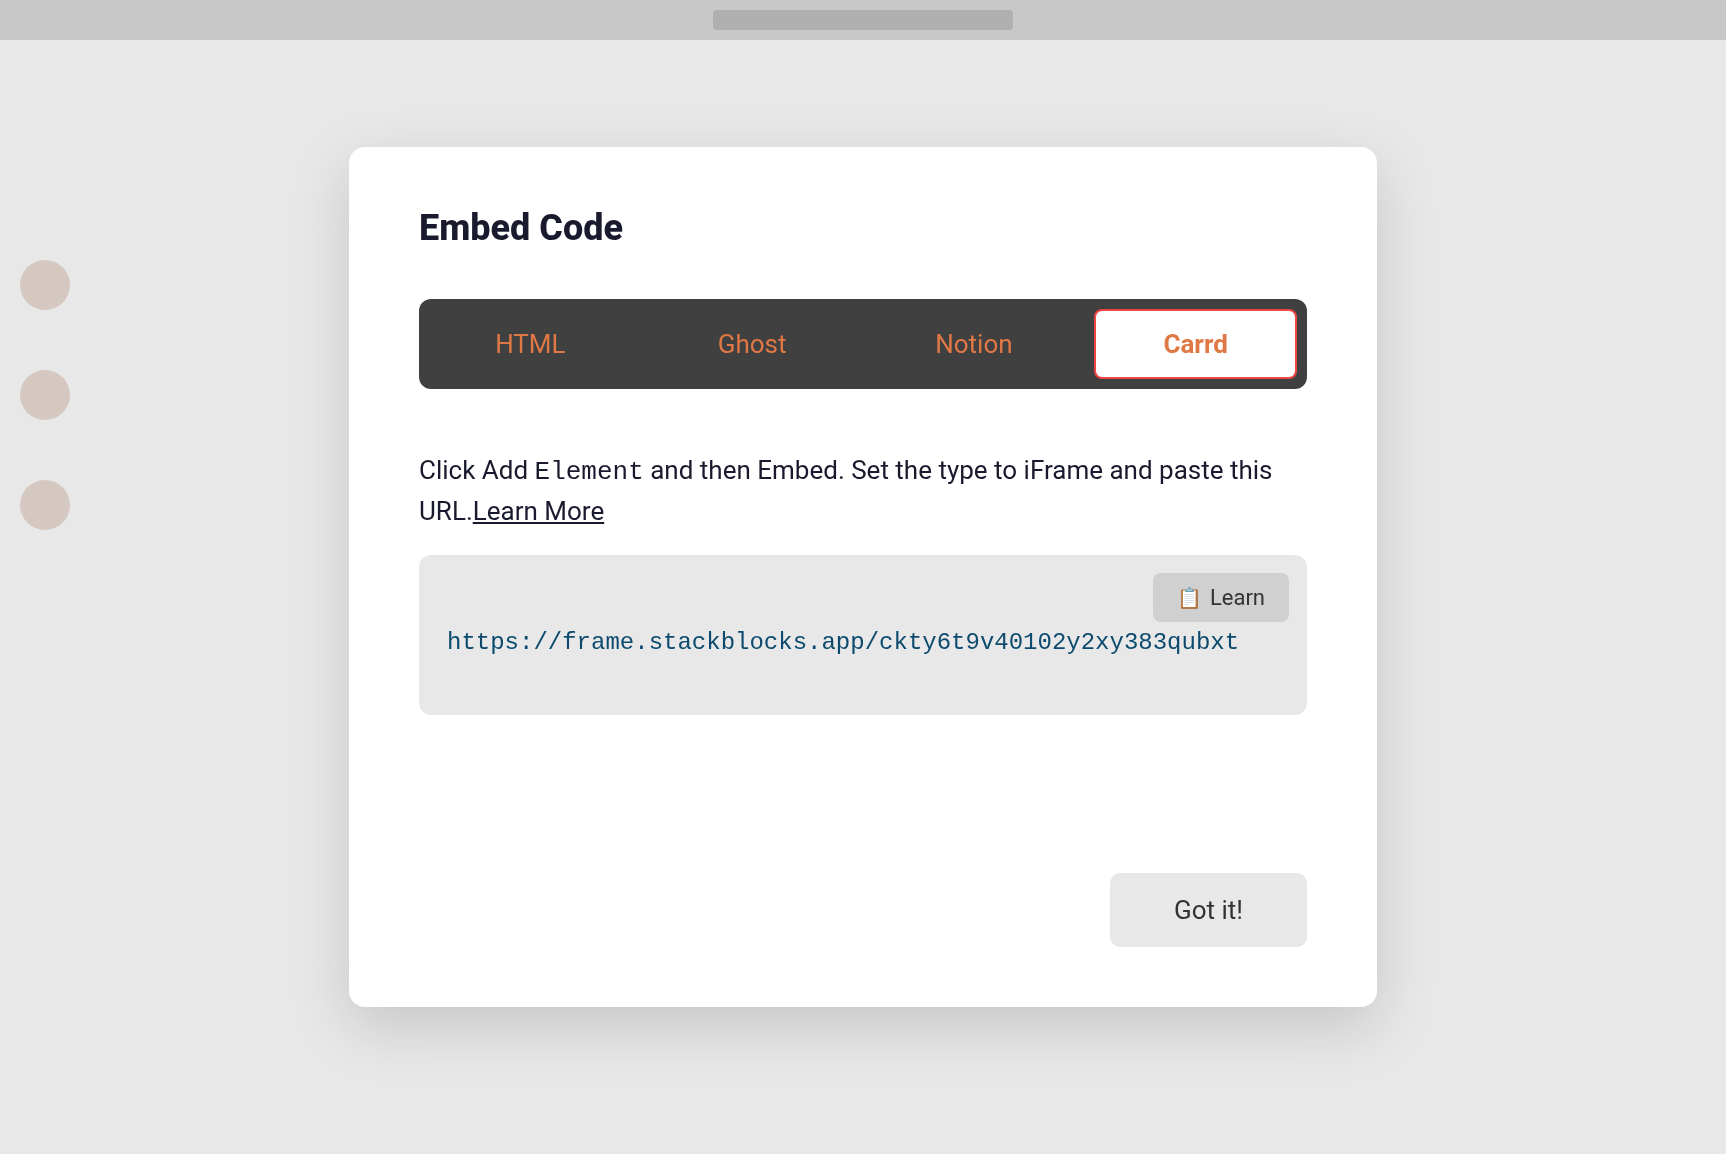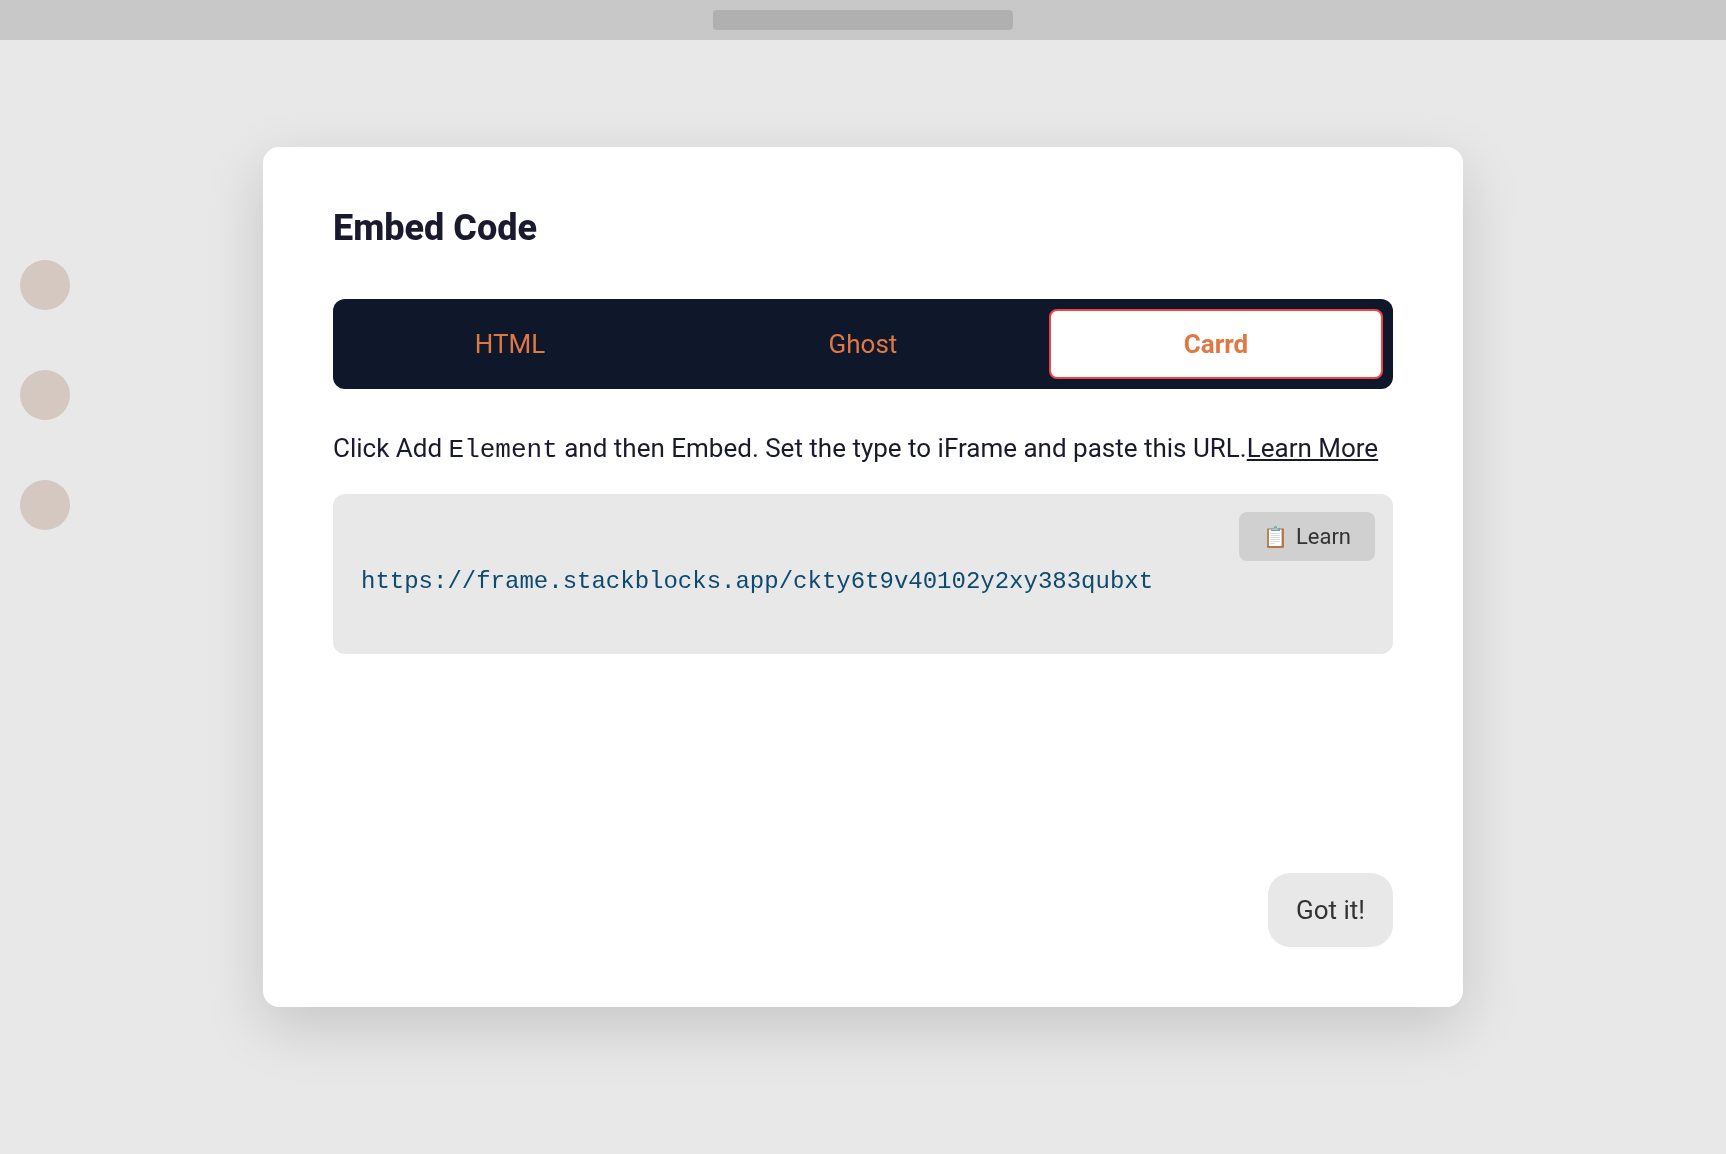--- a/index.html
+++ b/index.html
@@ -64,44 +64,44 @@
       position: absolute;
       inset: 0;
       display: flex;
       align-items: center;
       justify-content: center;
     }
 
     .modal {
       background: #ffffff;
       border-radius: 16px;
-      width: 1200px;
+      width: 1028px;
       min-height: 860px;
       padding: 60px 70px 60px 70px;
       display: flex;
       flex-direction: column;
       position: relative;
       box-shadow: 0 20px 60px rgba(0,0,0,0.15);
     }
 
     .modal-title {
       font-size: 36px;
       font-weight: 800;
       color: #1a1a2e;
       margin-bottom: 50px;
     }
 
     
     .tabs-container {
-      background: #0f172a;
+      background: #404040;
       border-radius: 12px;
       padding: 10px;
       display: flex;
       gap: 19px;
-      margin-bottom: 40px;
+      margin-bottom: 62px;
     }
 
     .tab {
       flex: 1;
       padding: 18px 10px;
       text-align: center;
       font-size: 26px;
       color: #e07845;
       cursor: pointer;
       border-radius: 8px;
@@ -179,22 +179,22 @@
     .modal-footer {
       display: flex;
       justify-content: flex-end;
       margin-top: auto;
       padding-top: 60px;
     }
 
     .got-it-btn {
       background: #e8e8e8;
       border: none;
-      border-radius: 22px;
-      padding: 22px 28px;
+      border-radius: 10px;
+      padding: 22px 64px;
       font-size: 26px;
       color: #333;
       cursor: pointer;
       font-family: inherit;
     }
   </style>
 </head>
 <body>
 
 <div class="bg-content">
@@ -209,20 +209,21 @@
 </div>
 
 <div class="modal-overlay">
   <div class="modal">
 
     <h1 class="modal-title">Embed Code</h1>
 
     <div class="tabs-container">
       <button class="tab">HTML</button>
       <button class="tab">Ghost</button>
+      <button class="tab">Notion</button>
       <button class="tab active">Carrd</button>
     </div>
 
     <p class="description">
       <span>Click Add </span><code>Element</code><span> and then Embed. Set the type to iFrame and paste this URL.</span><a href="#">Learn More</a>
     </p>
 
     <div class="code-box">
       <button class="copy-btn">
         <span class="copy-icon">📋</span>

